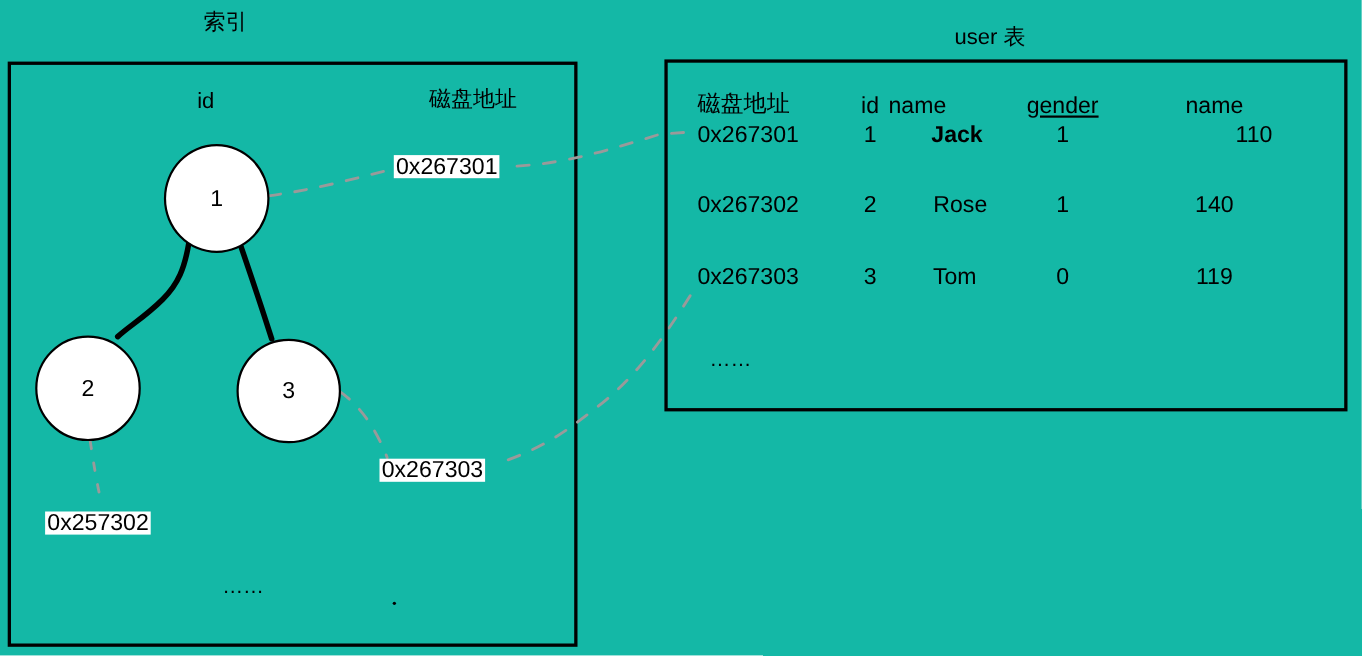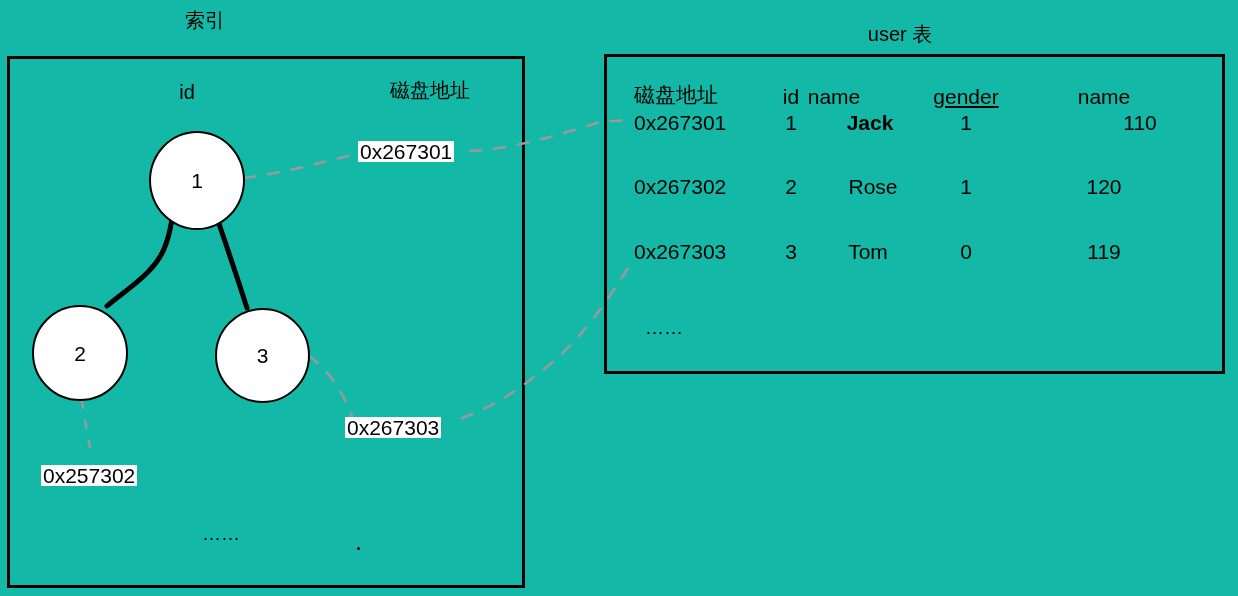--- a/index.html
+++ b/index.html
@@ -170,21 +170,21 @@
   <div class="cell" style="left:634px; top:112px;">0x267301</div>
   <div class="cell center" style="left:791px; top:112px;">1</div>
   <div class="cell center" style="left:870px; top:112px;font-weight:bold;">Jack</div>
   <div class="cell center" style="left:966px; top:112px;">1</div>
   <div class="cell center" style="left:1140px; top:112px;">110</div>
 
   <div class="cell" style="left:634px; top:176px;">0x267302</div>
   <div class="cell center" style="left:791px; top:176px;">2</div>
   <div class="cell center" style="left:873px; top:176px;">Rose</div>
   <div class="cell center" style="left:966px; top:176px;">1</div>
-  <div class="cell center" style="left:1104px; top:176px;">120</div>
+  <div class="cell center" style="left:1104px; top:176px;">140</div>
 
   <div class="cell" style="left:634px; top:241px;">0x267303</div>
   <div class="cell center" style="left:791px; top:241px;">3</div>
   <div class="cell center" style="left:868px; top:241px;">Tom</div>
   <div class="cell center" style="left:966px; top:241px;">0</div>
   <div class="cell center" style="left:1104px; top:241px;">119</div>
 
   <div class="dots" style="left:645px; top:318px;">……</div>
 
 </div>

